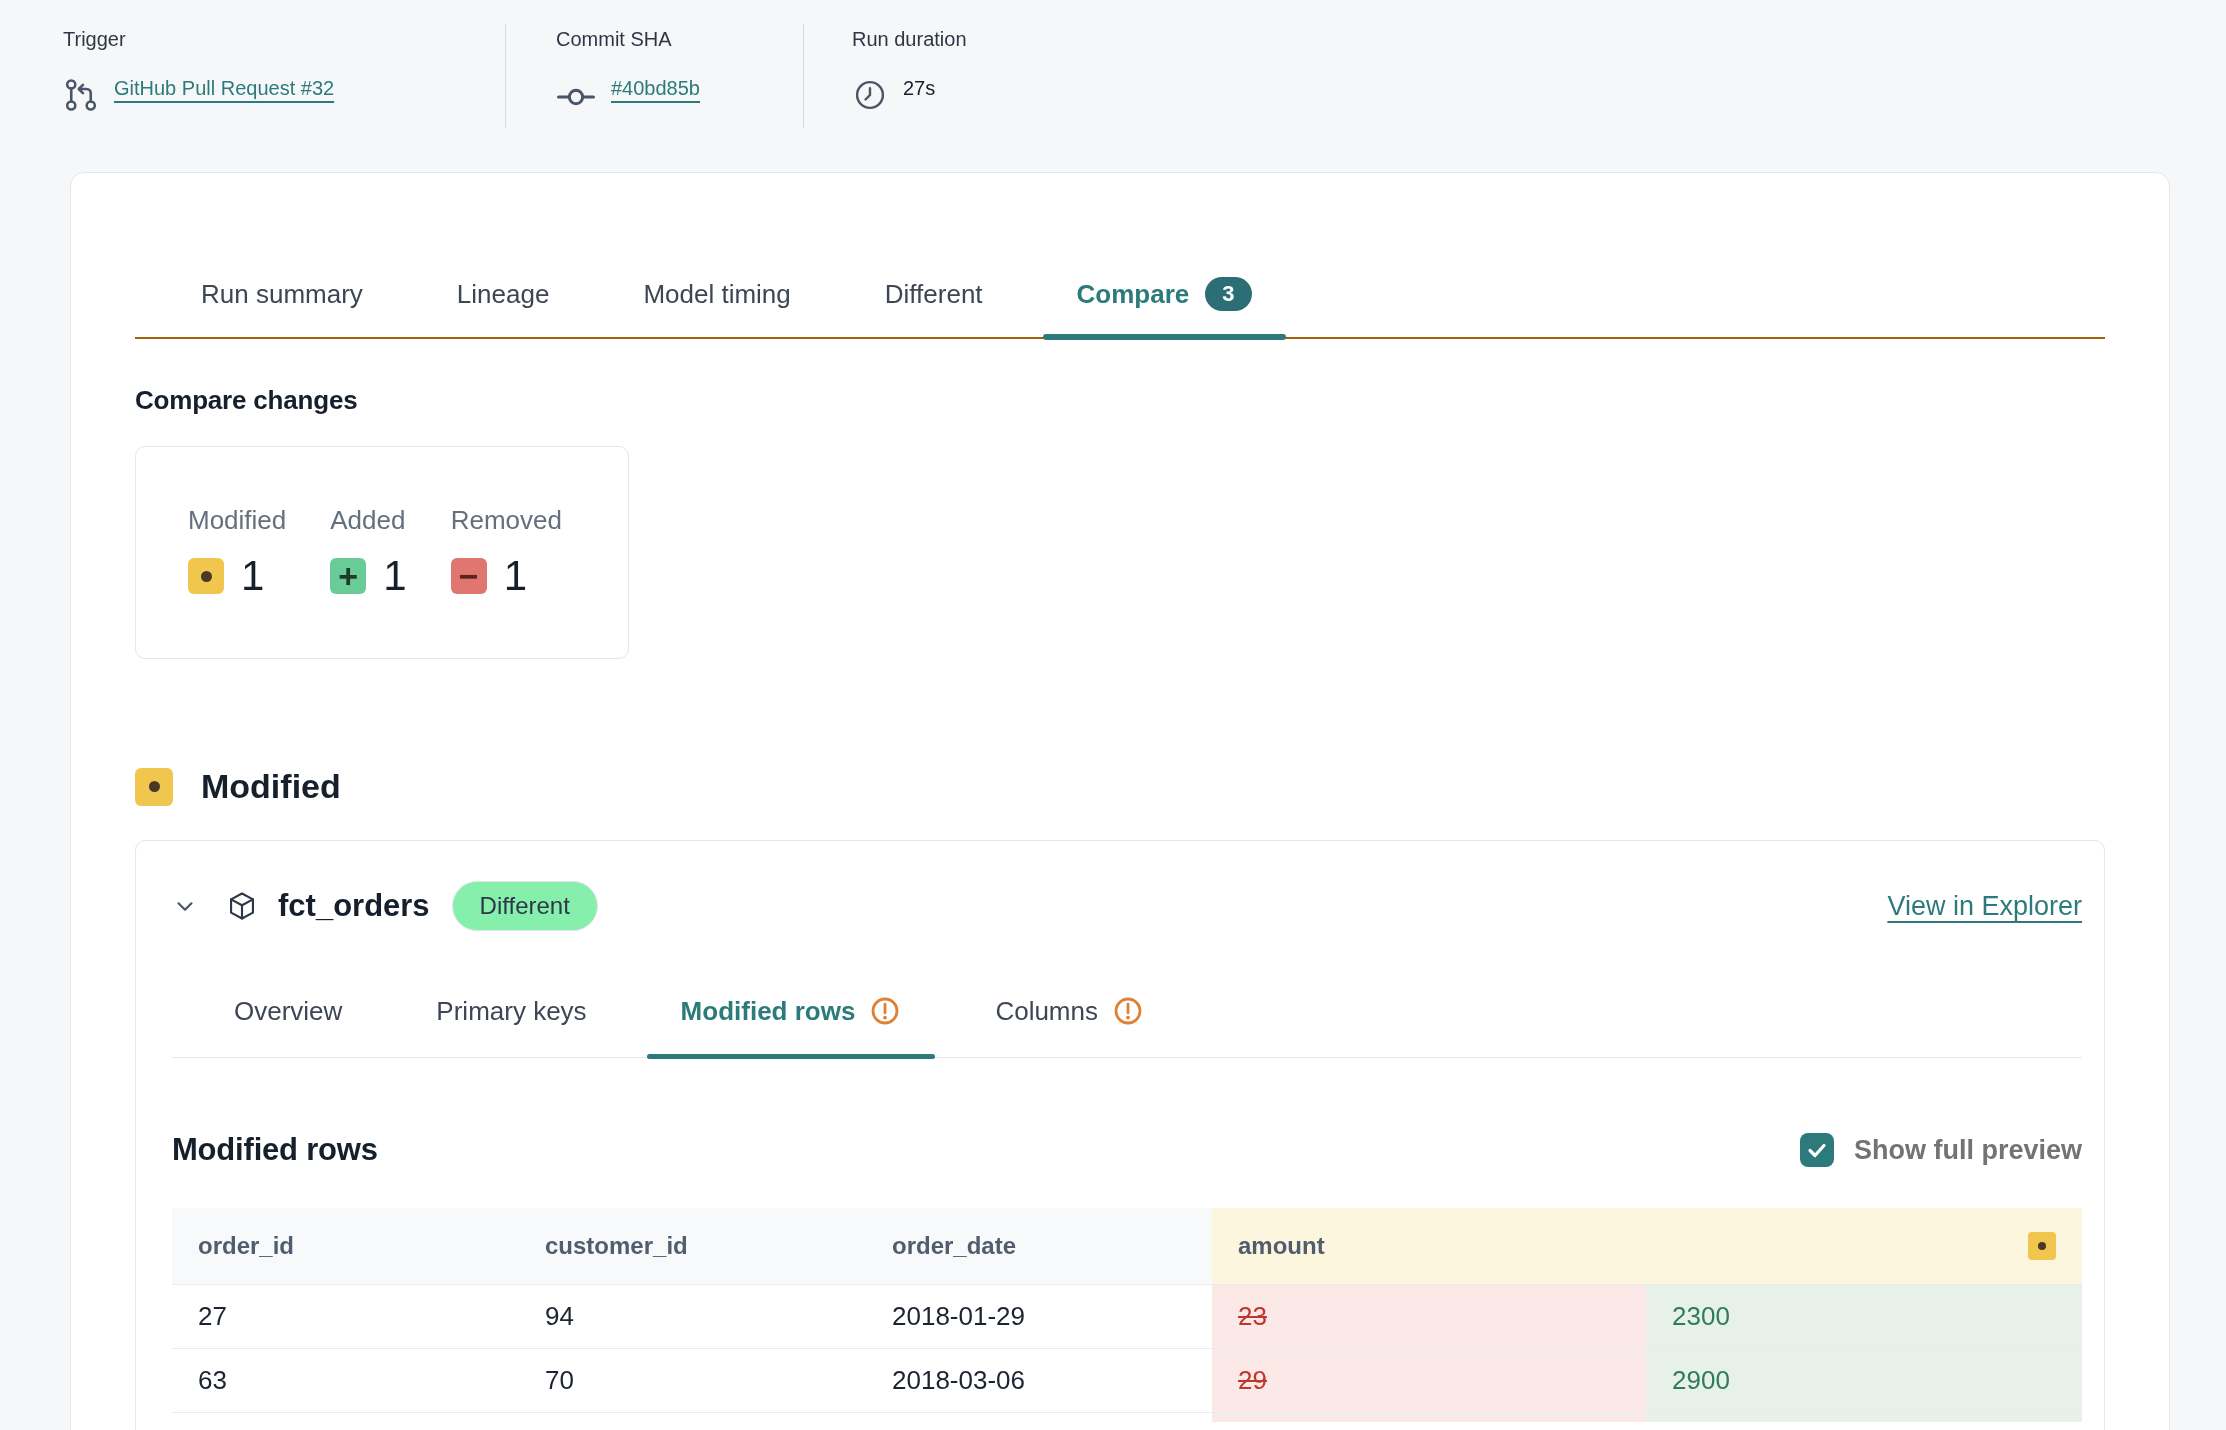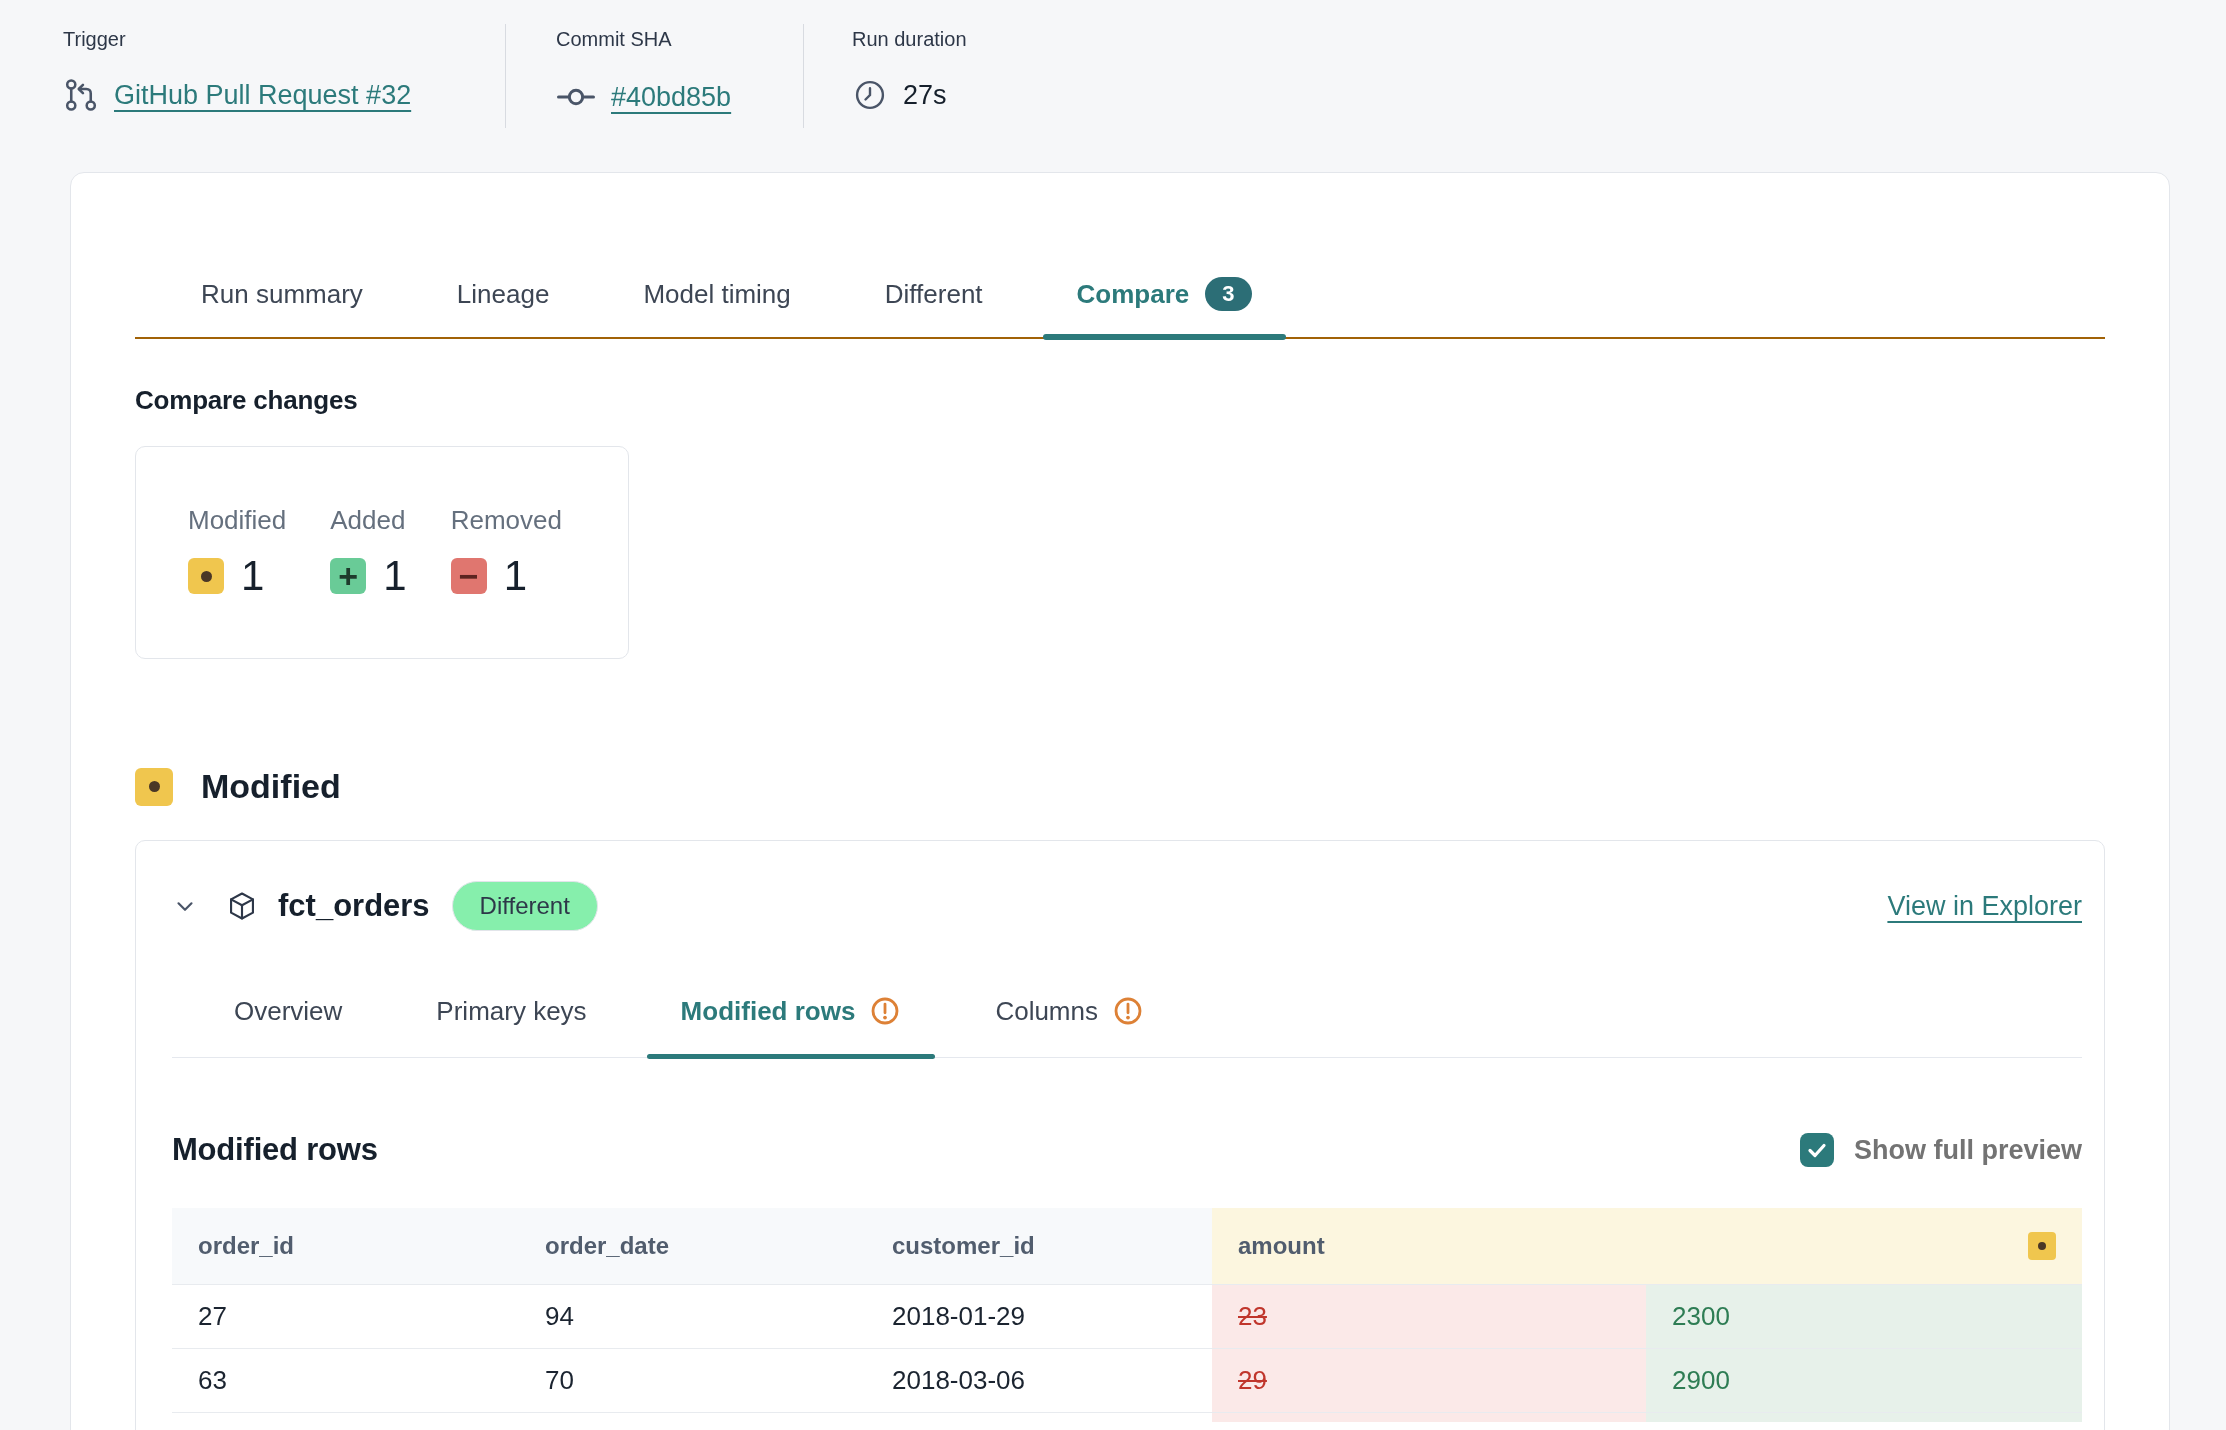--- a/index.html
+++ b/index.html
@@ -14,21 +14,21 @@
   svg { display:block; }
 
   
   .topbar { position:absolute; top:28px; left:63px; display:flex; align-items:stretch; }
   .meta-group { display:flex; flex-direction:column; }
   .meta-group.g1 { width:442px; }
   .meta-group.g2 { width:297px; padding-left:50px; }
   .meta-group.g3 { padding-left:48px; }
   .vdiv { width:1px; background:#d8dbe1; height:104px; margin-top:-4px; }
   .meta-label { font-size:20px; color:#2d3748; }
-  .meta-value { display:flex; align-items:center; gap:15px; margin-top:26px; font-size:27px; }
+  .meta-value { display:flex; align-items:flex-start; gap:15px; margin-top:26px; font-size:20px; }
   .meta-value .icn { color:#4a5568; }
   a.tlink { color:#2c7a7b; text-decoration:underline; text-underline-offset:6px; cursor:pointer; }
   .duration-text { font-weight:500; color:#16202c; }
 
   
   .card {
     position:absolute; left:70px; top:172px;
     width:2100px; height:1320px;
     background:#ffffff;
     border:1px solid #e3e6eb;
@@ -255,22 +255,22 @@
             <svg width="24" height="24" viewBox="0 0 24 24" fill="none" stroke="#ffffff" stroke-width="3.2" stroke-linecap="round" stroke-linejoin="round">
                 <path d="M5 12.5 L10 17.5 L19 7.5"></path>
               </svg>
           </span>
           <span class="preview-label">Show full preview</span>
         </div>
       </div>
 
       <div class="grid-table">
         <div class="th">order_id</div>
+        <div class="th">customer_id</div>
         <div class="th">order_date</div>
-        <div class="th">customer_id</div>
         <div class="th amount">
           <span>amount</span>
           <span class="flex1"></span>
           <span class="mini-sq"></span>
         </div>
 
         <div class="td">27</div>
         <div class="td">94</div>
         <div class="td">2018-01-29</div>
         <div class="td old">23</div>

